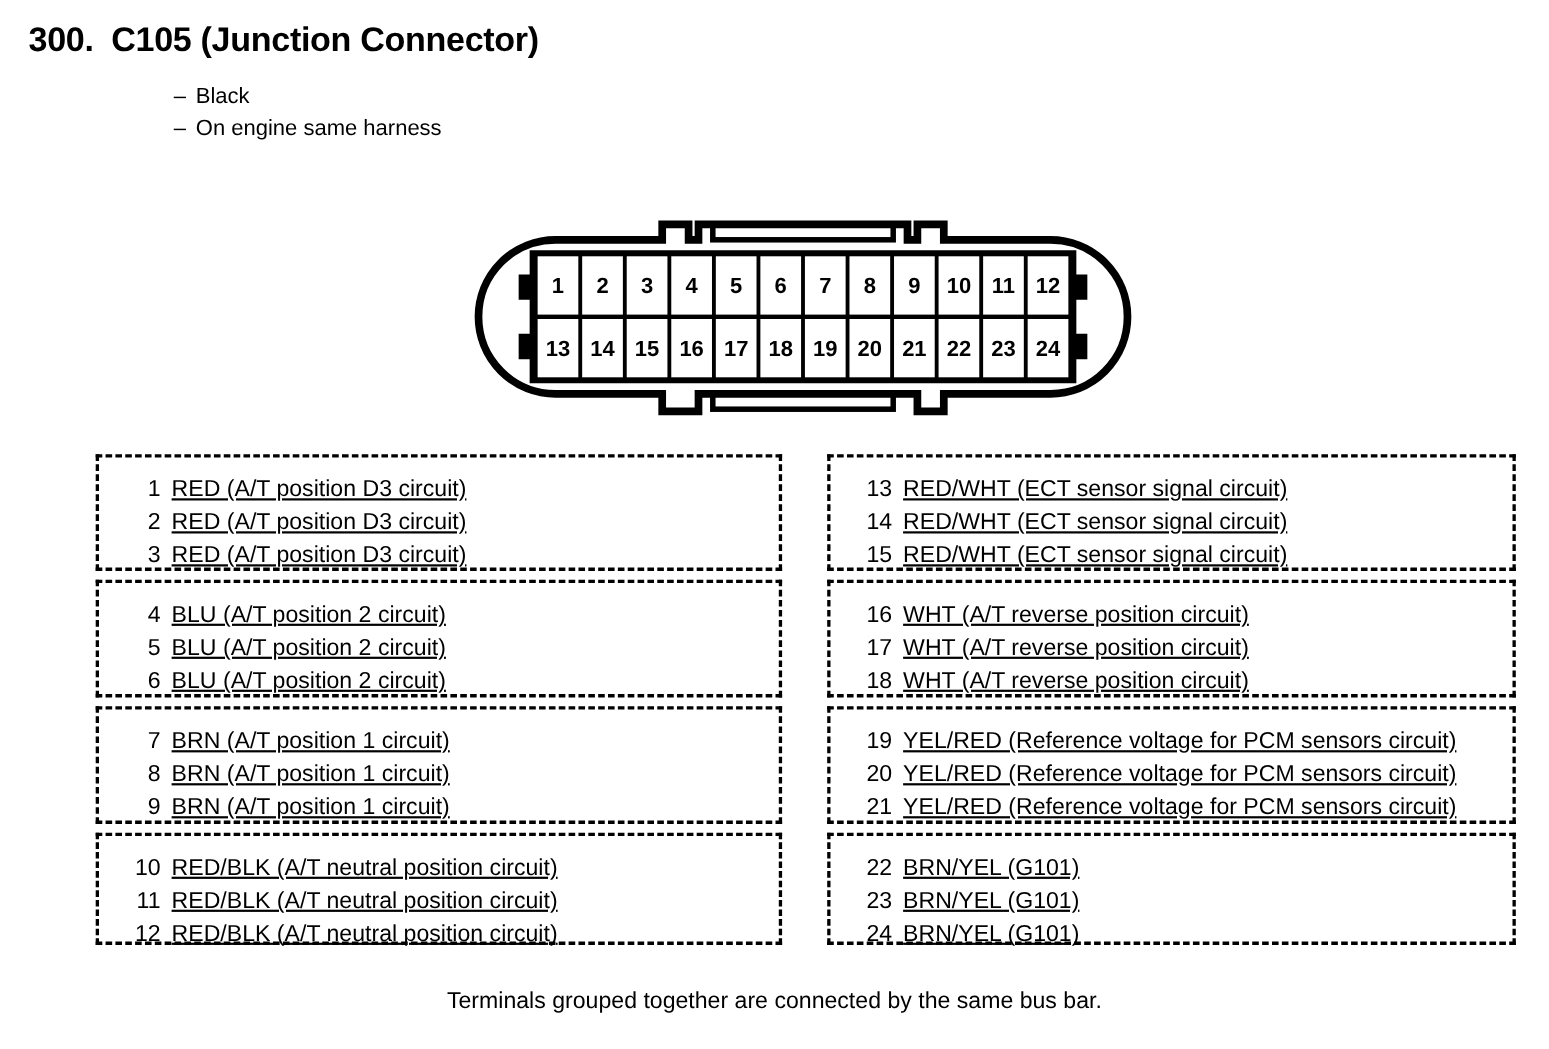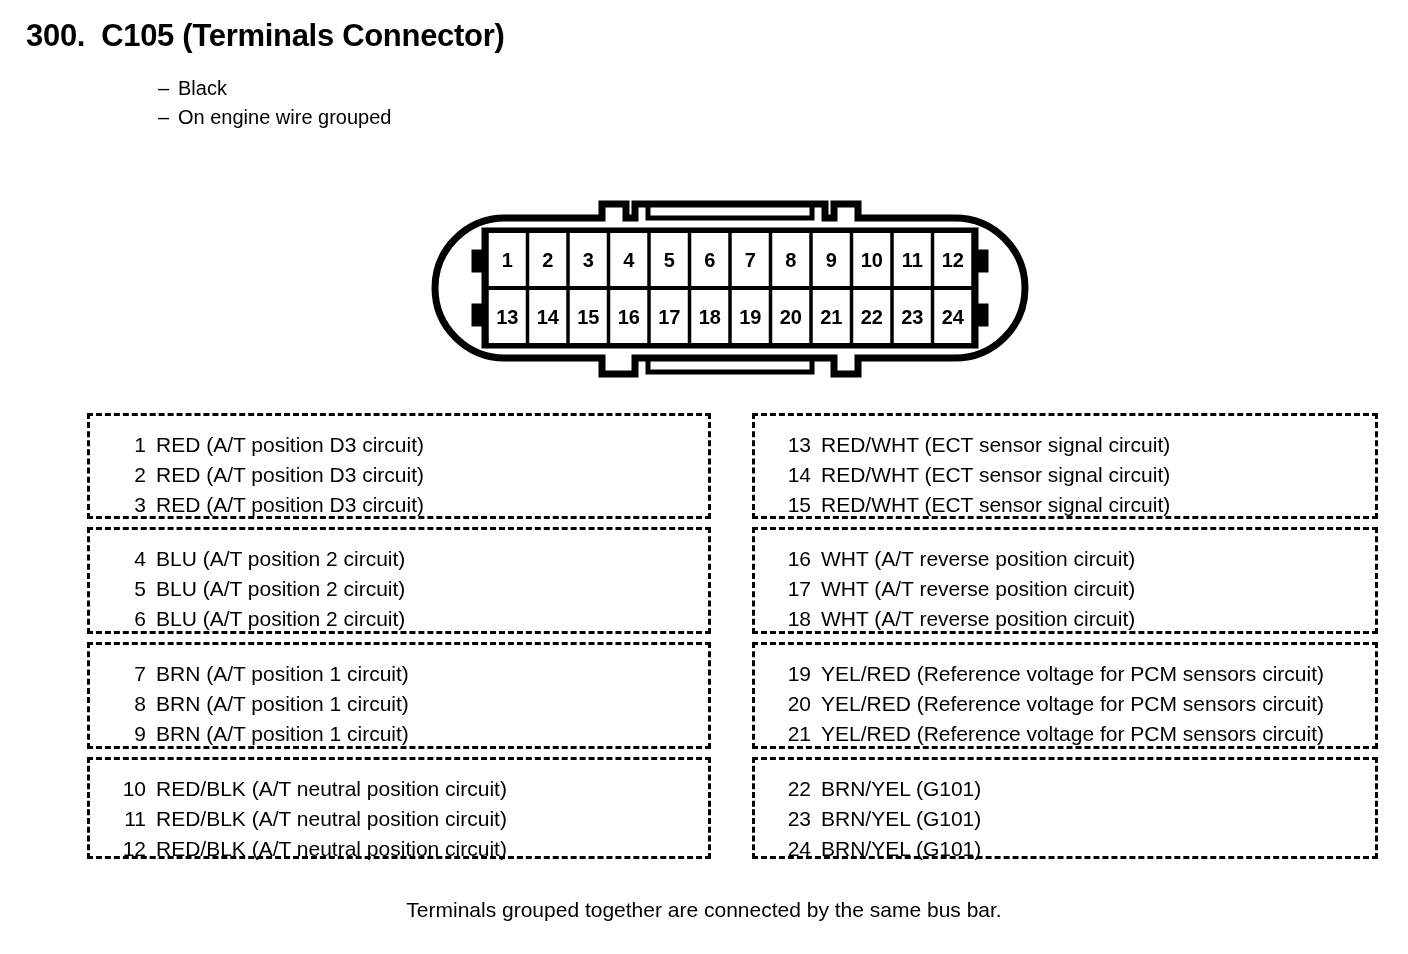--- a/index.html
+++ b/index.html
@@ -54,21 +54,21 @@
     font-size:21px;
     line-height:30px;
     white-space:nowrap;
   }
   .pin-num{
     width:36px;
     text-align:right;
     flex:0 0 36px;
     margin-right:10px;
   }
-  .pin-desc{flex:0 0 auto;}
+  .pin-desc{flex:0 0 auto;text-decoration:underline;}
 
   .group-inner{padding:14px 0 0 20px;}
 
   
   .col-left{left:87px;width:624px;}
   .col-right{left:752px;width:626px;}
 
   .grp-r1{top:413px;height:106px;}
   .grp-r2{top:527px;height:107px;}
   .grp-r3{top:642px;height:107px;}
@@ -79,25 +79,25 @@
     position:absolute;left:0;top:898px;width:1408px;
     text-align:center;
     font-size:21px;
   }
 </style>
 </head>
 <body>
 
 <div id="header">
   <div id="title">
-    <span class="num">300.</span><span>C105 (Terminals Connector)</span>
+    <span class="num">300.</span><span>C105 (Junction Connector)</span>
   </div>
   <div id="subtitle-list">
       <div class="sub-line"><span class="sub-dash">–</span><span>Black</span></div>
-      <div class="sub-line"><span class="sub-dash">–</span><span>On engine wire grouped</span></div>
+      <div class="sub-line"><span class="sub-dash">–</span><span>On engine same harness</span></div>
     </div>
 </div>
 
 <div id="connector-wrap">
   <svg id="connector-svg" width="600" height="195" viewBox="0 0 600 195" xmlns="http://www.w3.org/2000/svg">
 
     <g>
       <path d="M 75,22 L 172,22 L 172,8 L 196,8 L 196,22 L 205,22
                L 205,8 L 395,8 L 395,22 L 404,22 L 404,8 L 428,8 L 428,22
                L 525,22

